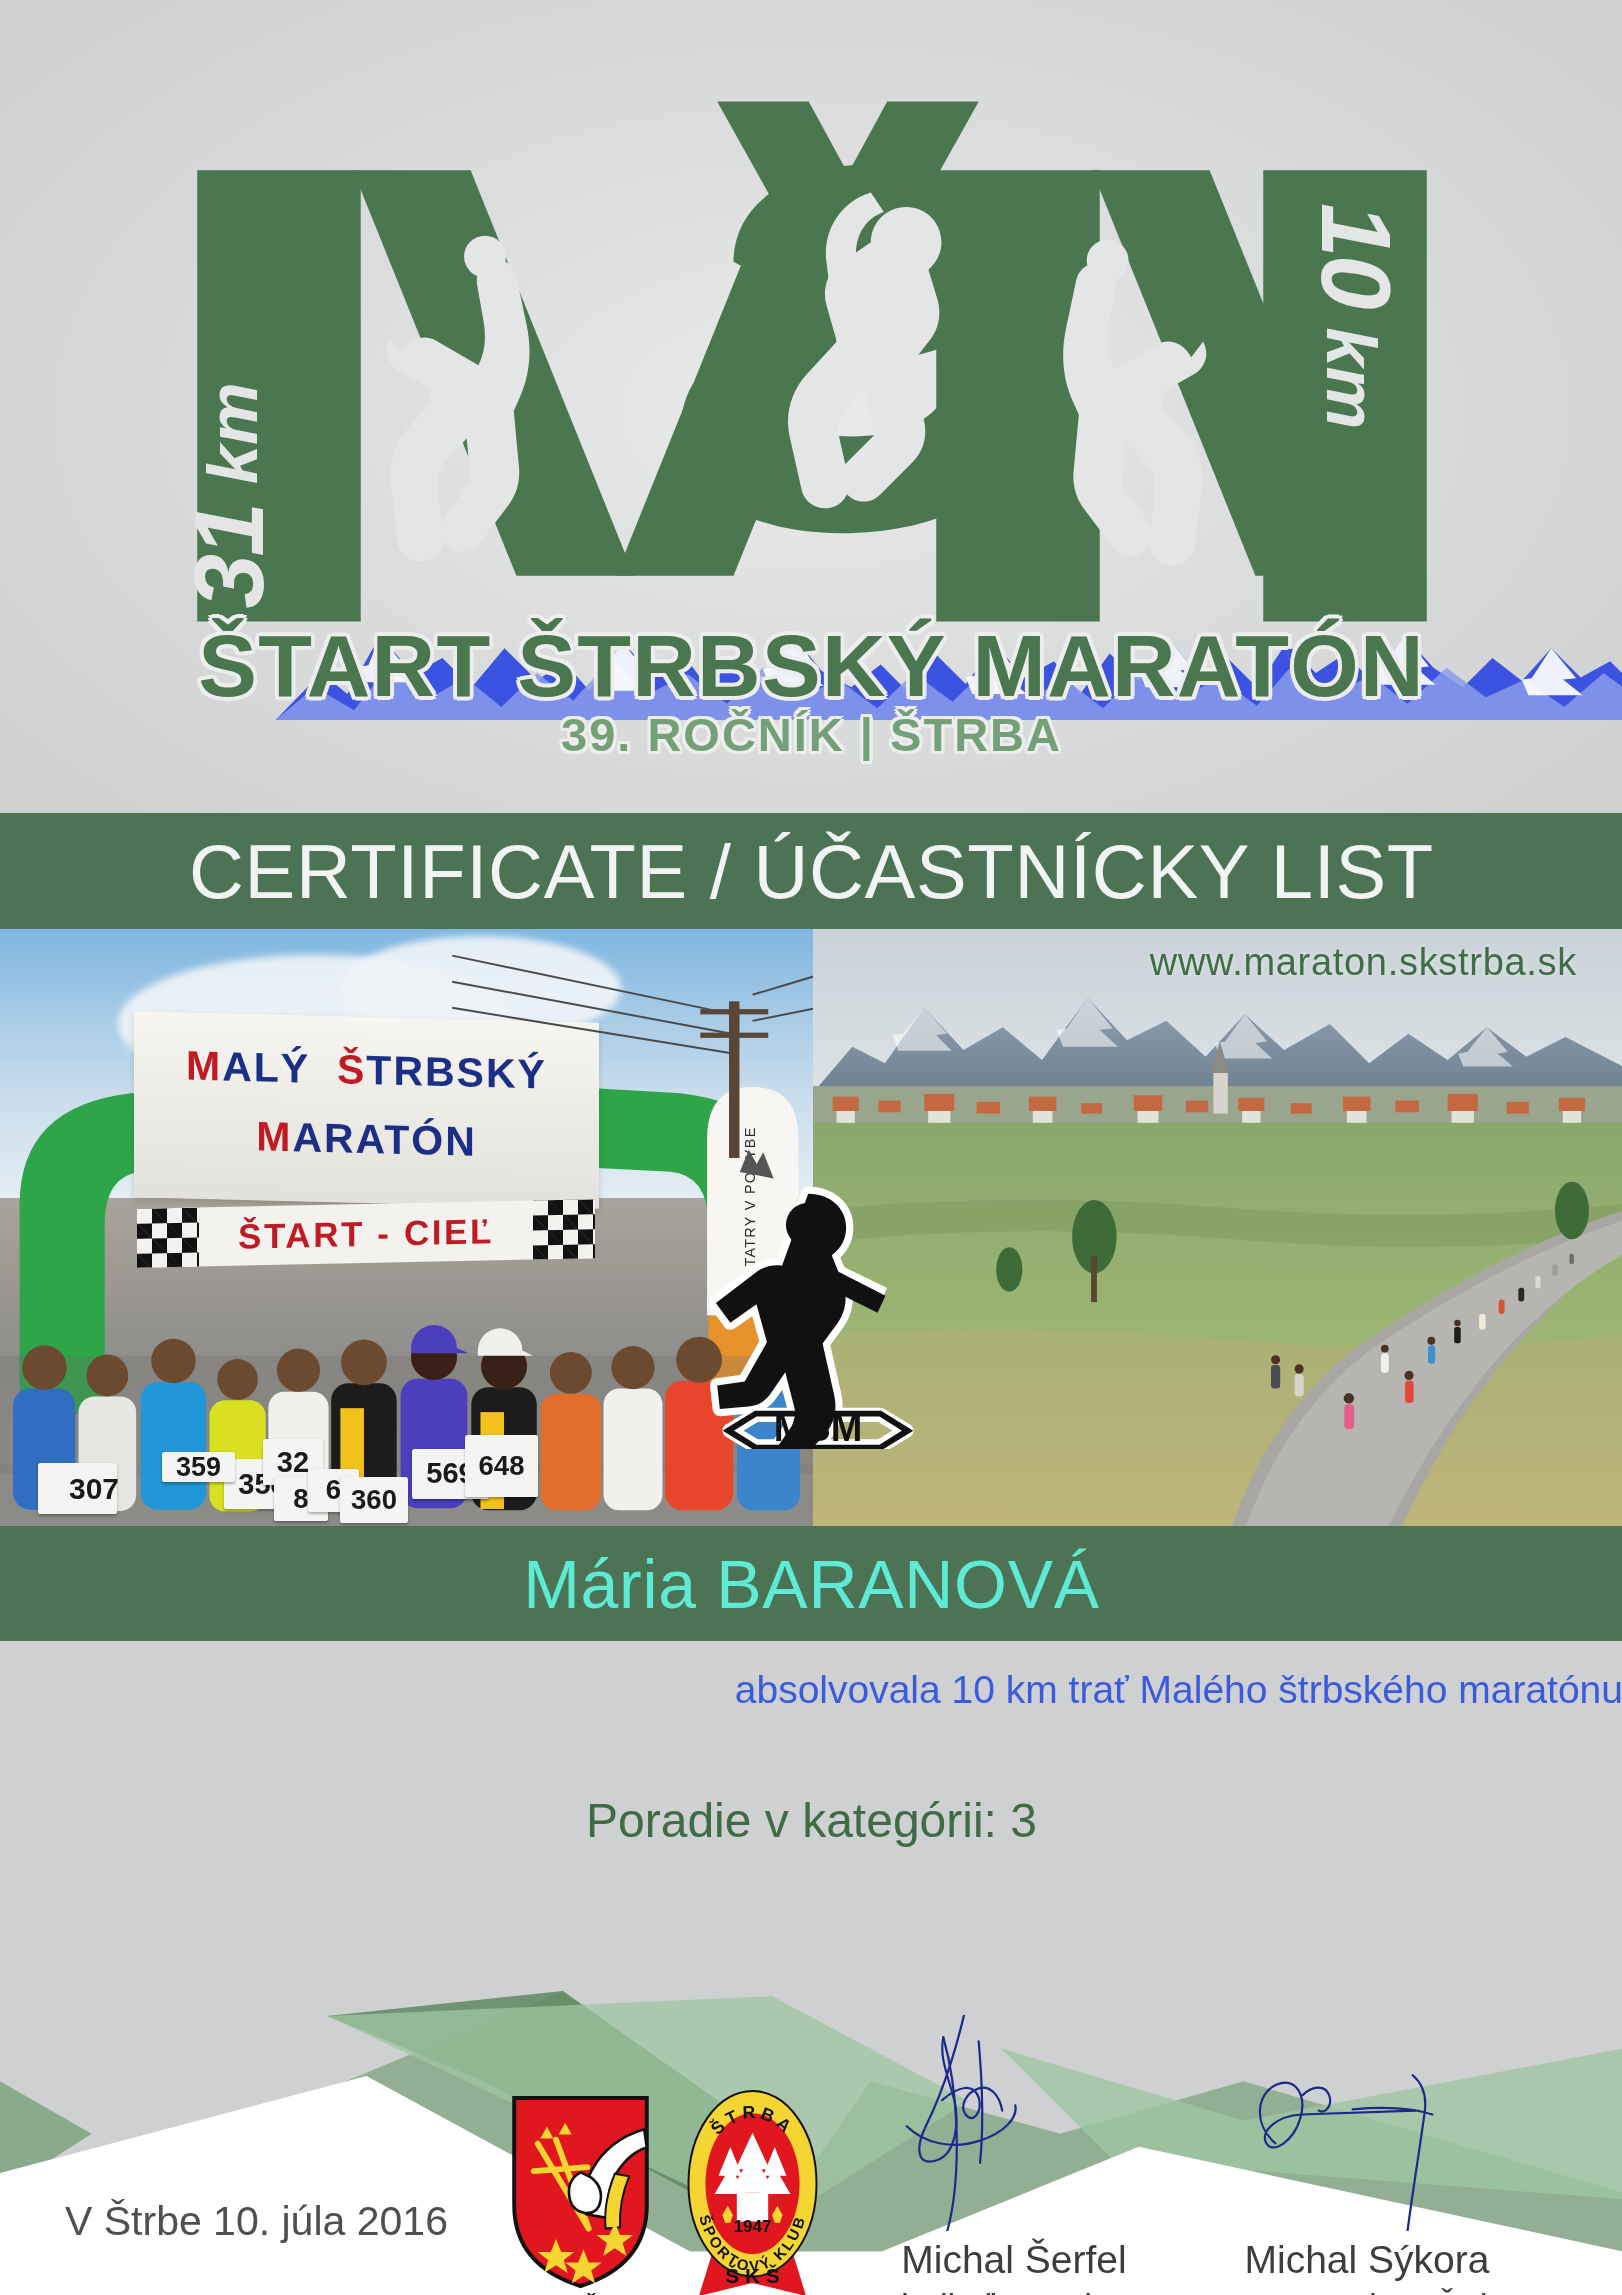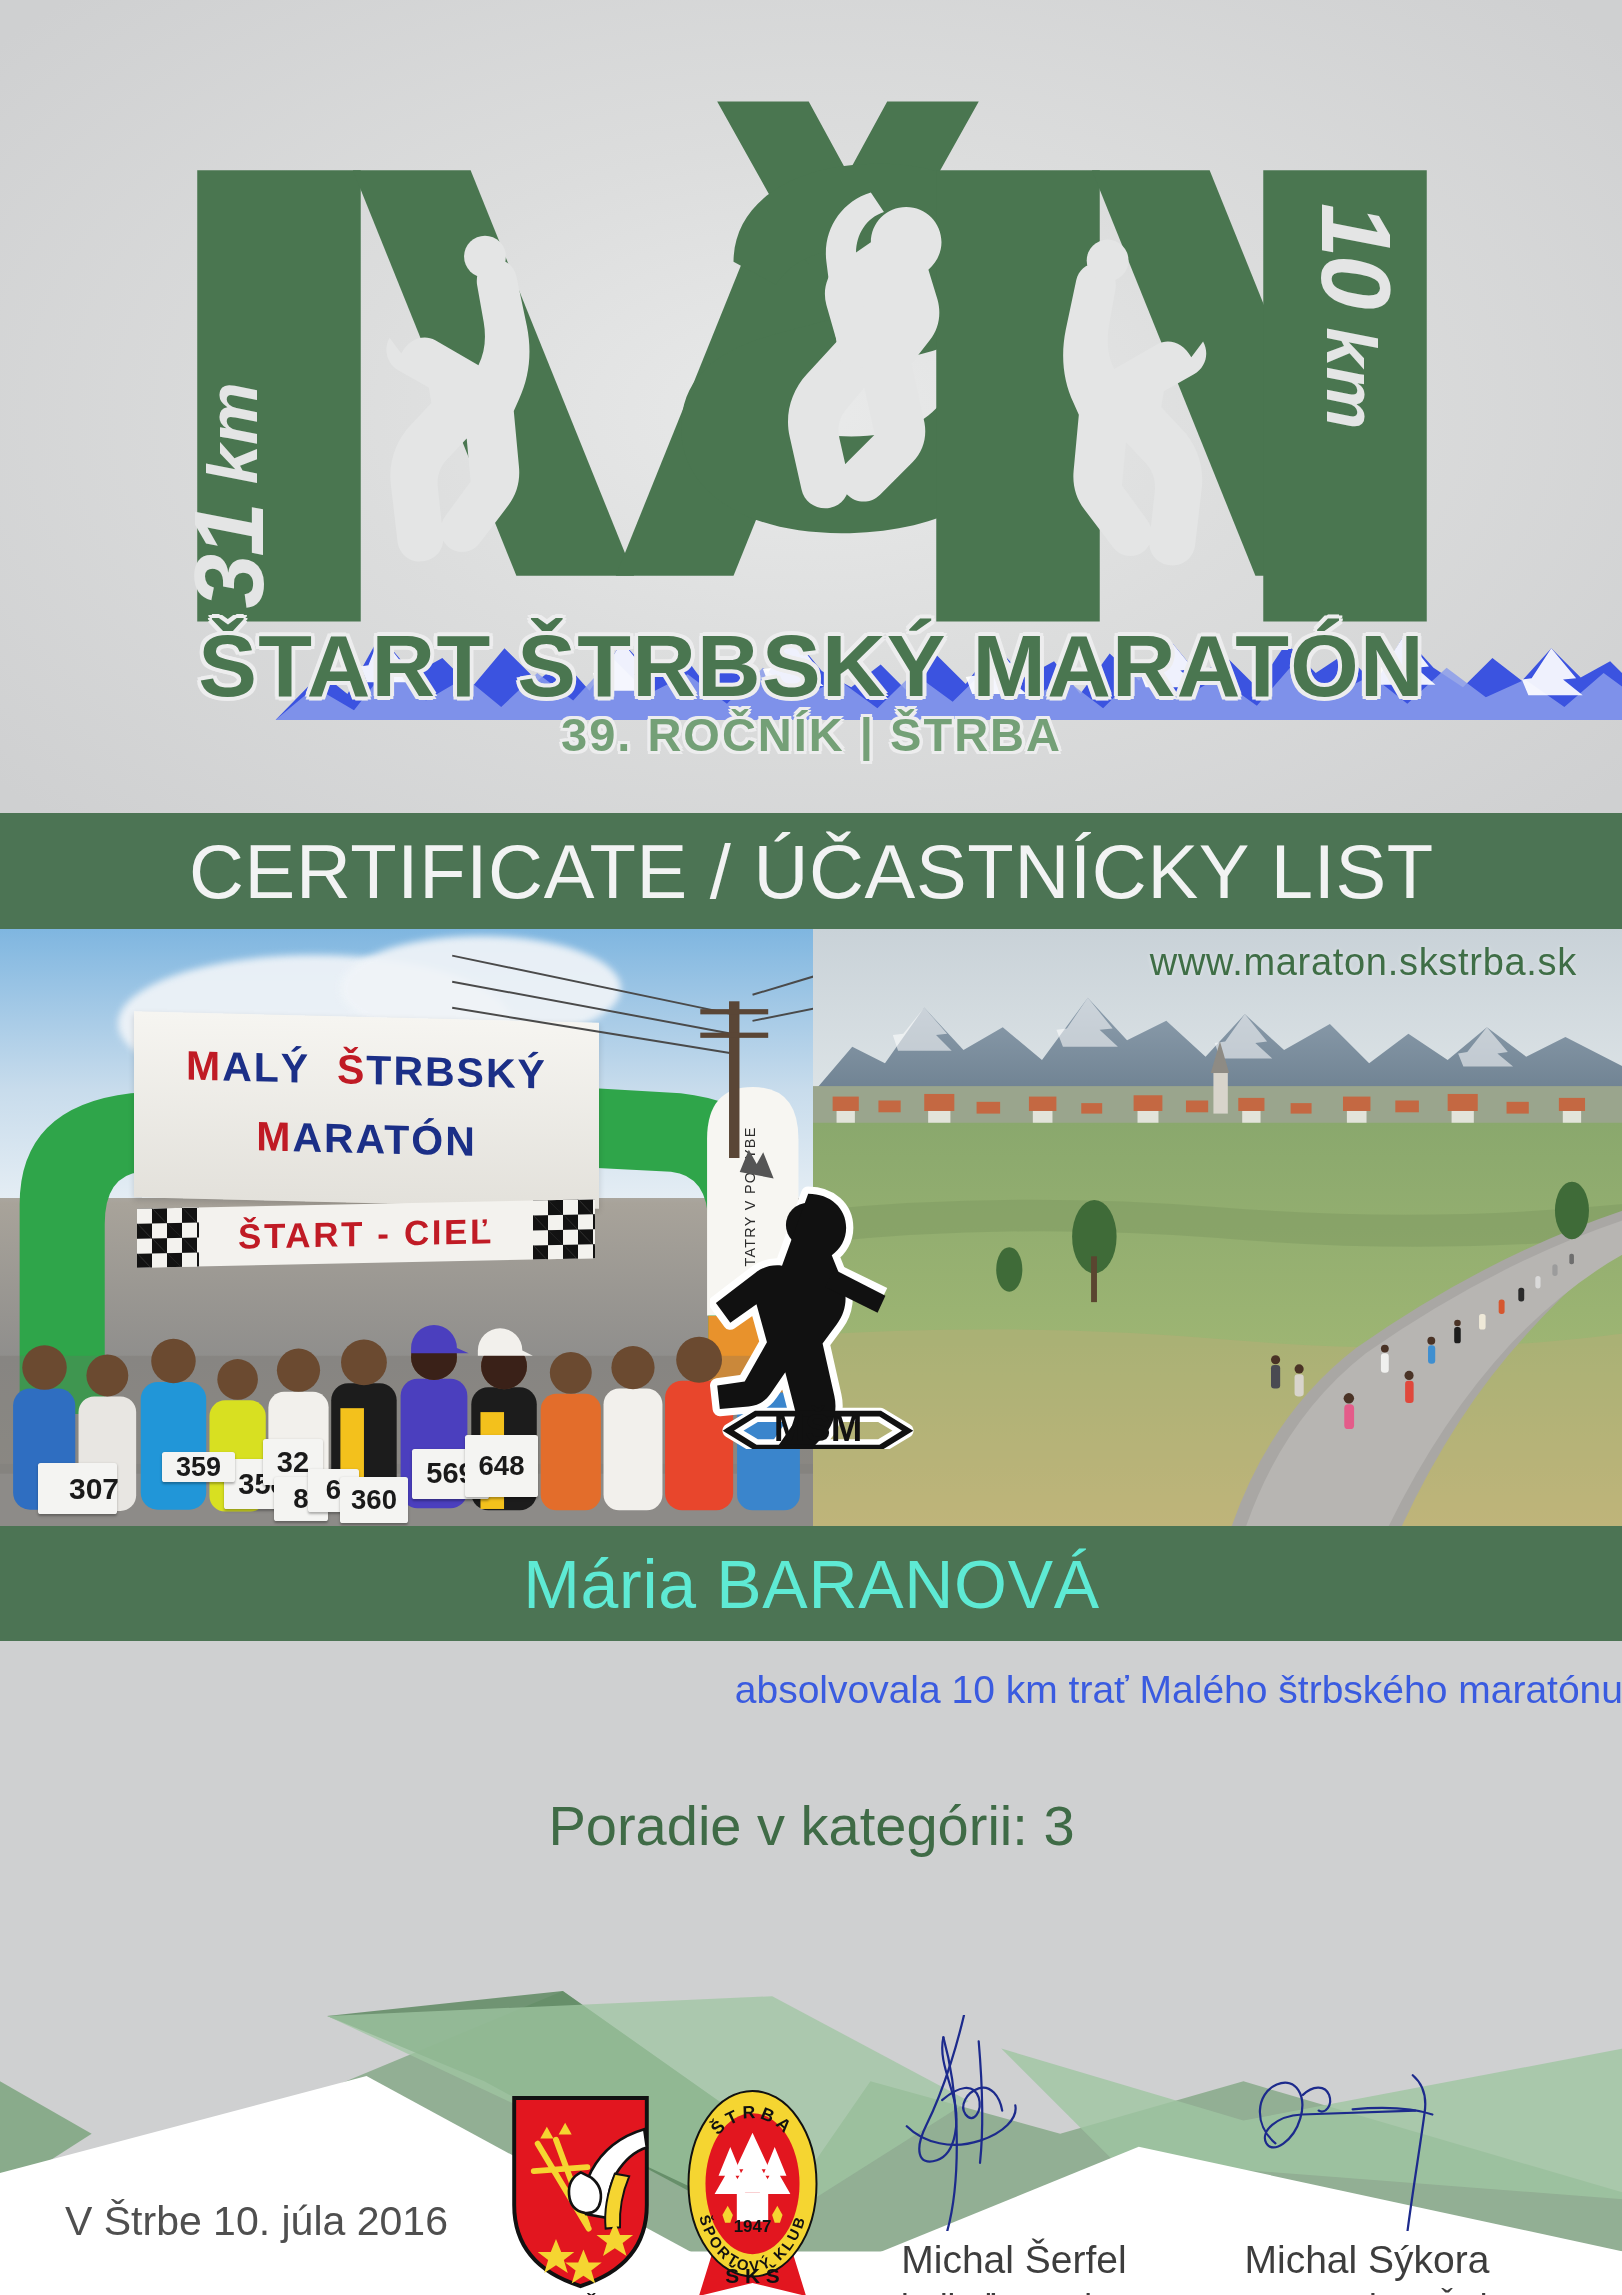--- a/index.html
+++ b/index.html
@@ -139,21 +139,21 @@
   }
 
   
   .body-text {
     position:absolute; left:0; top:1662px; width:1623px;
     text-align:right; color:#3a5be0; font-size:39px; line-height:55px;
   }
   .results {
     position:absolute; left:0; top:1793px; width:1623px;
     display:flex; justify-content:center; gap:52px;
-    color:#3f6b46; font-size:56px;
+    color:#3f6b46; font-size:48px;
   }
 
   
   .foot-mtn { position:absolute; left:0; top:1885px; width:1623px; height:411px; }
 
   .footer {
     position:absolute; left:0; top:2002px; width:1623px; height:293px;
   }
 
   .date-text {

